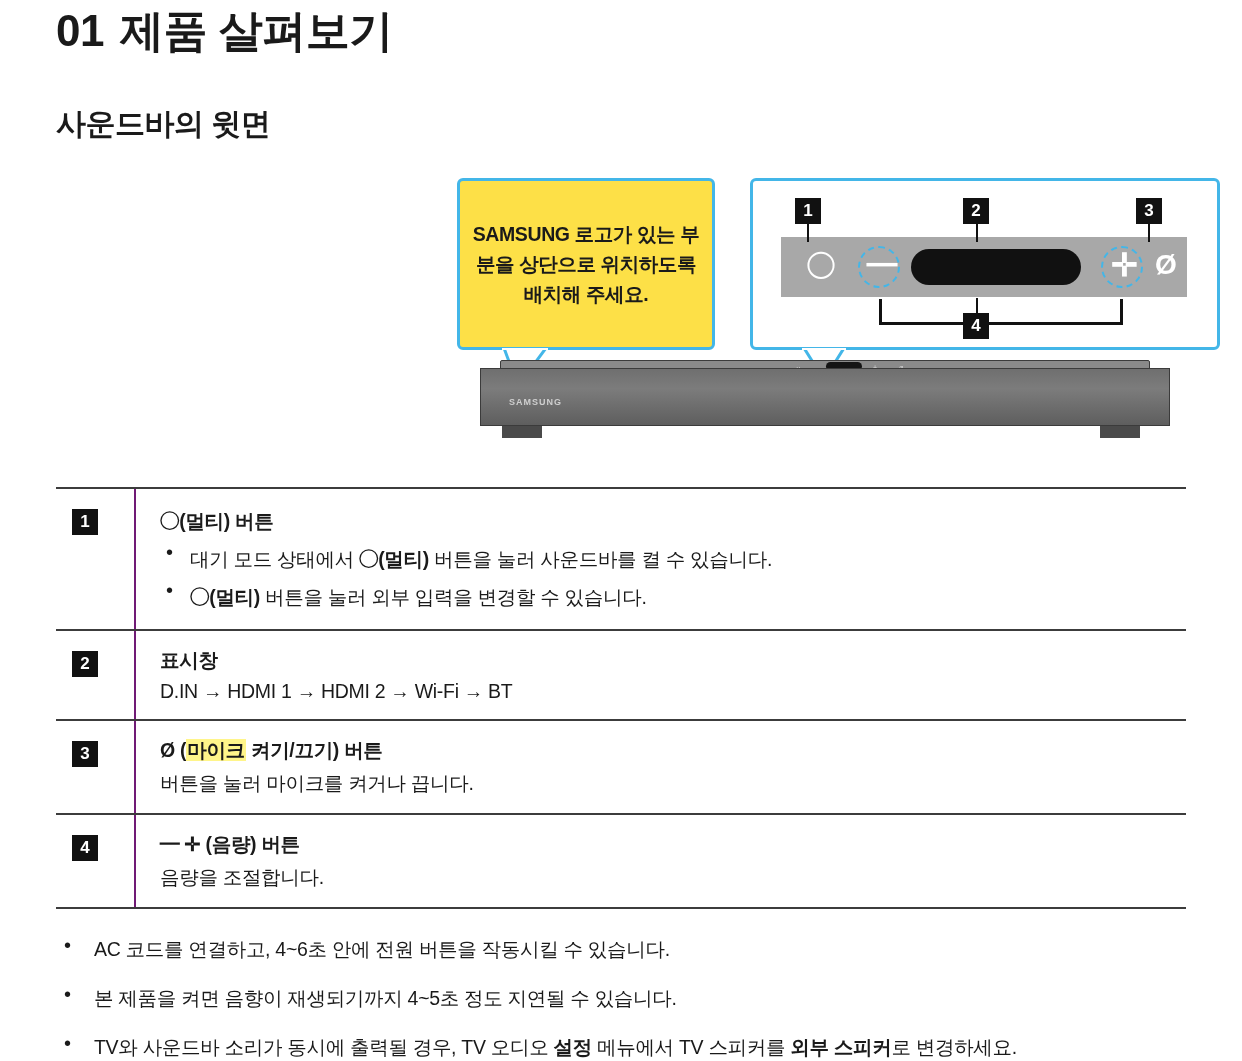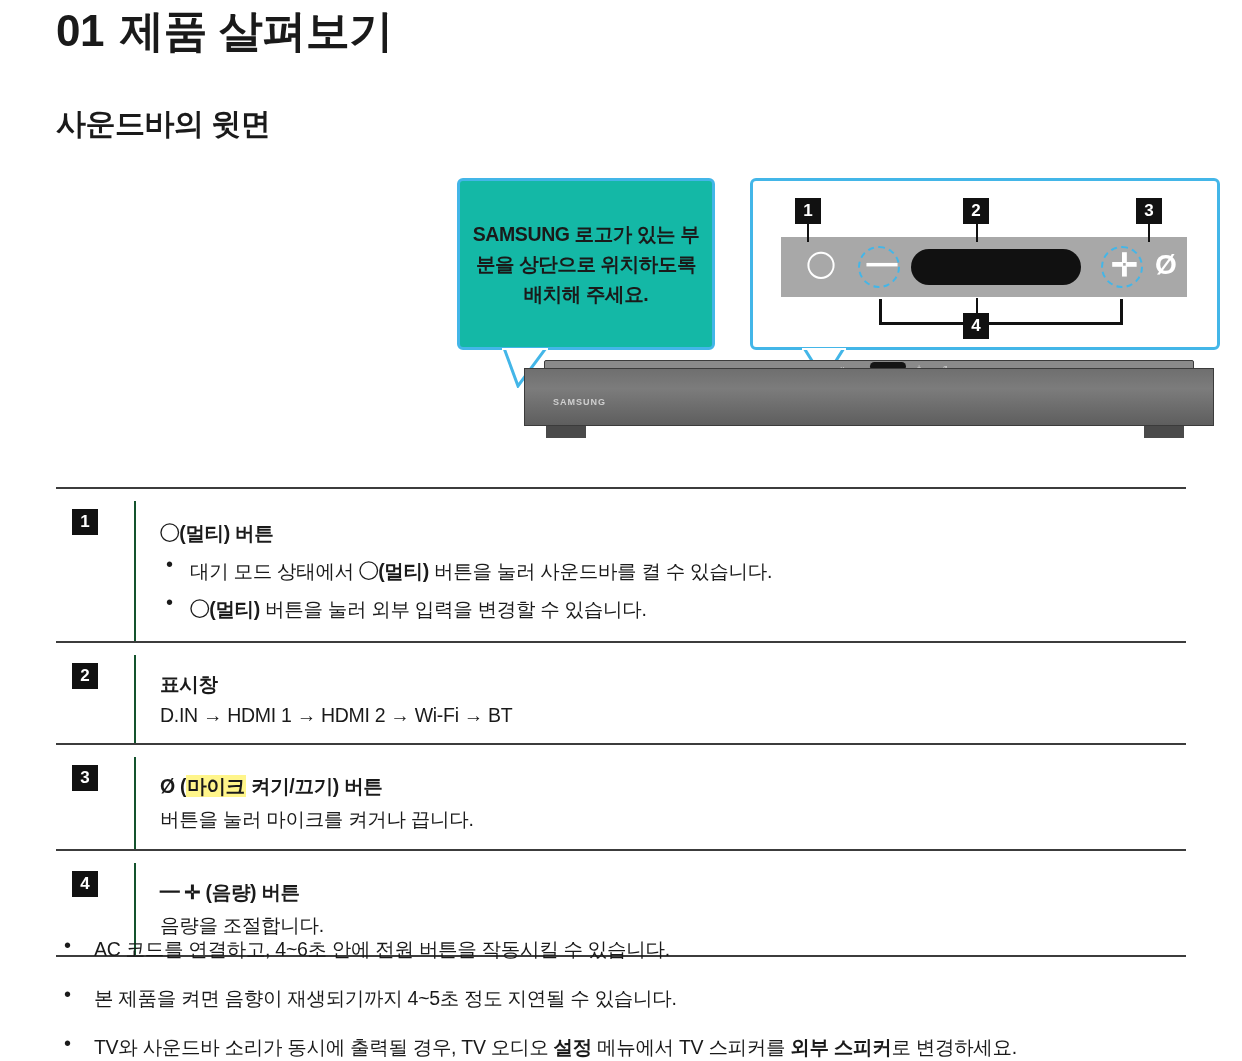--- a/index.html
+++ b/index.html
@@ -36,21 +36,21 @@
   
   .illus { position: absolute; left: 0; top: 160px; width: 1242px; height: 310px; }
 
   
   .callout {
     position: absolute;
     left: 457px; top: 18px;
     width: 258px; height: 172px;
     border: 3px solid #43b6e8;
     border-radius: 6px;
-    background: #14b8a6;
+    background: #fde047;
     display: flex; align-items: center; justify-content: flex-start;
   }
   .callout-text {
     font-size: 19.5px;
     font-weight: bold;
     line-height: 1.55;
     text-align: center;
     letter-spacing: -0.4px;
     padding: 0 10px;
   }
@@ -138,21 +138,21 @@
     position: absolute;
     background: #111;
     width: 2px;
   }
   .l1 { left: 807px; top: 64px; height: 18px; }
   .l2 { left: 976px; top: 64px; height: 18px; }
   .l3 { left: 1148px; top: 64px; height: 18px; }
   .l4 { left: 976px; top: 138px; height: 16px; }
 
   
-  .soundbar { position: absolute; left: 480px; top: 208px; width: 590px; height: 75px; margin-left: 44px; }
+  .soundbar { position: absolute; left: 480px; top: 208px; width: 590px; height: 75px; }
   .sb-body {
     position: absolute; left: 0; top: 0; width: 690px; height: 58px;
     background: linear-gradient(180deg,#6f6f6f 0%, #7c7c7c 35%, #5e5e5e 100%);
     border: 1px solid #3b3b3b;
   }
   .sb-top {
     position: absolute; left: 20px; top: -8px; width: 650px; height: 12px;
     background: #8a8a8a; border: 1px solid #3b3b3b;
     border-radius: 2px;
   }
@@ -180,23 +180,22 @@
     width: 78px; flex: 0 0 78px;
     padding: 20px 0 18px 16px;
   }
   .tnum .badge-sq {
     background: #111; color: #fff;
     width: 26px; height: 26px; font-size: 17px; font-weight: bold;
     display: flex; align-items: center; justify-content: center;
   }
   .tcell {
     flex: 1 1 auto;
-    border-left: 2px solid #14532d;
+    border-left: 2px solid #701a75;
     padding: 16px 0 16px 24px;
-    margin-top: 12px;
   }
   .row-title { font-size: 19.5px; font-weight: bold; letter-spacing: -0.3px; margin: 0 0 6px 0; }
   .row-line { font-size: 19.5px; letter-spacing: -0.3px; margin: 6px 0 0 0; }
   .row-line.bold { font-weight: normal; }
   ul.bullets { list-style: none; margin: 4px 0 2px 0; padding: 0; }
   ul.bullets li {
     font-size: 19.5px; letter-spacing: -0.3px;
     position: relative; padding-left: 30px; margin: 8px 0 0 0;
   }
   ul.bullets li:before {

